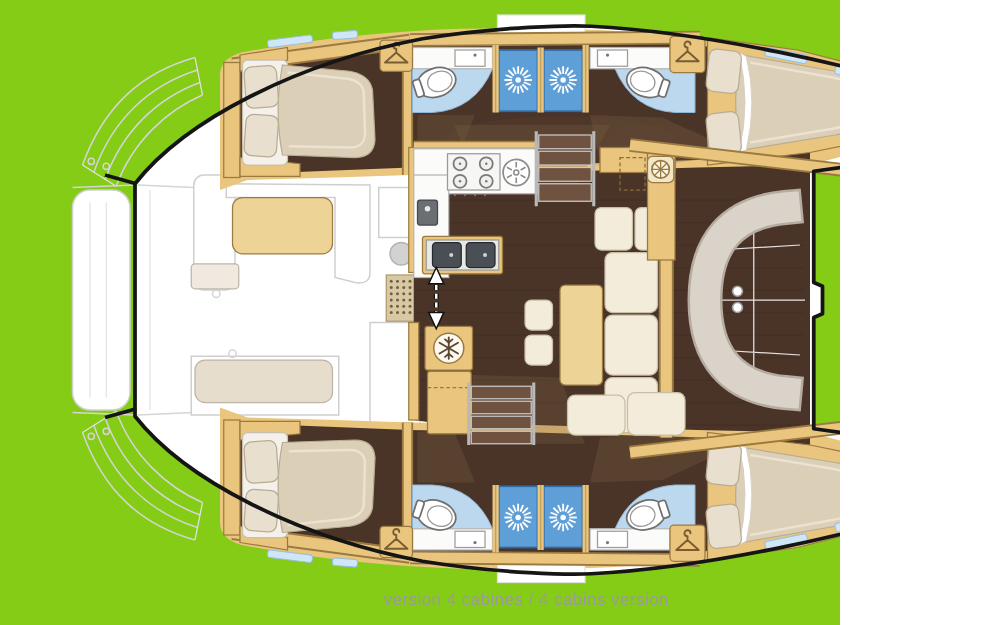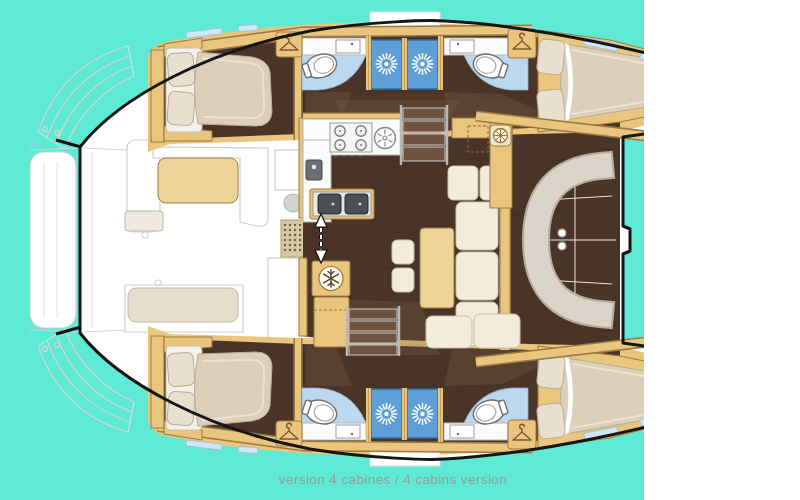--- a/index.html
+++ b/index.html
@@ -1,17 +1,17 @@
 <!DOCTYPE html>
 <html style="--wood: #e9c57d; --wood_edge: #9b7a42; --wood_light: #eed396; --floor: #4a3428; --bath_floor: #bcd8ee; --shower: #5f9fd8; --shower_edge: #2f6ba6; --window: #cfe6f7; --window_edge: #96bedd; --cream: #f3ecdb; --cream_edge: #c9bfa6; --mattress: #dccfb8; --mattress_edge: #b9ac94; --seat_gray: #dad3c9; --seat_gray_edge: #b5ab9e; --counter: #fbfbfa; --counter_edge: #b5b5b5; --steel: #4a4f55; --hull: #151515; --caption: #9b9b9b; --overlay: #7d5f45;"><head>
 <meta charset="utf-8">
 <style>
   html,body{margin:0;padding:0;background:#ffffff;}
-  .stage{position:relative;width:644px;height:500px;background:#5eead4;overflow:hidden;
-         font-family:"Liberation Sans", sans-serif;}
+  .stage{position:relative;width:644px;height:500px;background:#84cc16;overflow:hidden;
+         font-family:"Liberation Sans", sans-serif;padding-left:28px;}
   svg{display:block}
   
   .wood      {fill:var(--wood,#e9c57d);stroke:var(--wood_edge,#9b7a42);stroke-width:1;}
   .woodflat  {fill:var(--wood,#e9c57d);stroke:none;}
   .woodlight {fill:var(--wood_light,#eed396);stroke:var(--wood_edge,#9b7a42);stroke-width:1;}
   .floor     {fill:var(--floor,#4a3428);stroke:none;}
   .bath      {fill:var(--bath_floor,#bcd8ee);stroke:#8fb4d4;stroke-width:.8;}
   .shower    {fill:var(--shower,#5f9fd8);stroke:var(--shower_edge,#2f6ba6);stroke-width:1.4;}
   .winstrip  {fill:var(--window,#cfe6f7);stroke:var(--window_edge,#96bedd);stroke-width:.8;}
   .cream     {fill:var(--cream,#f3ecdb);stroke:var(--cream_edge,#c9bfa6);stroke-width:1;}

